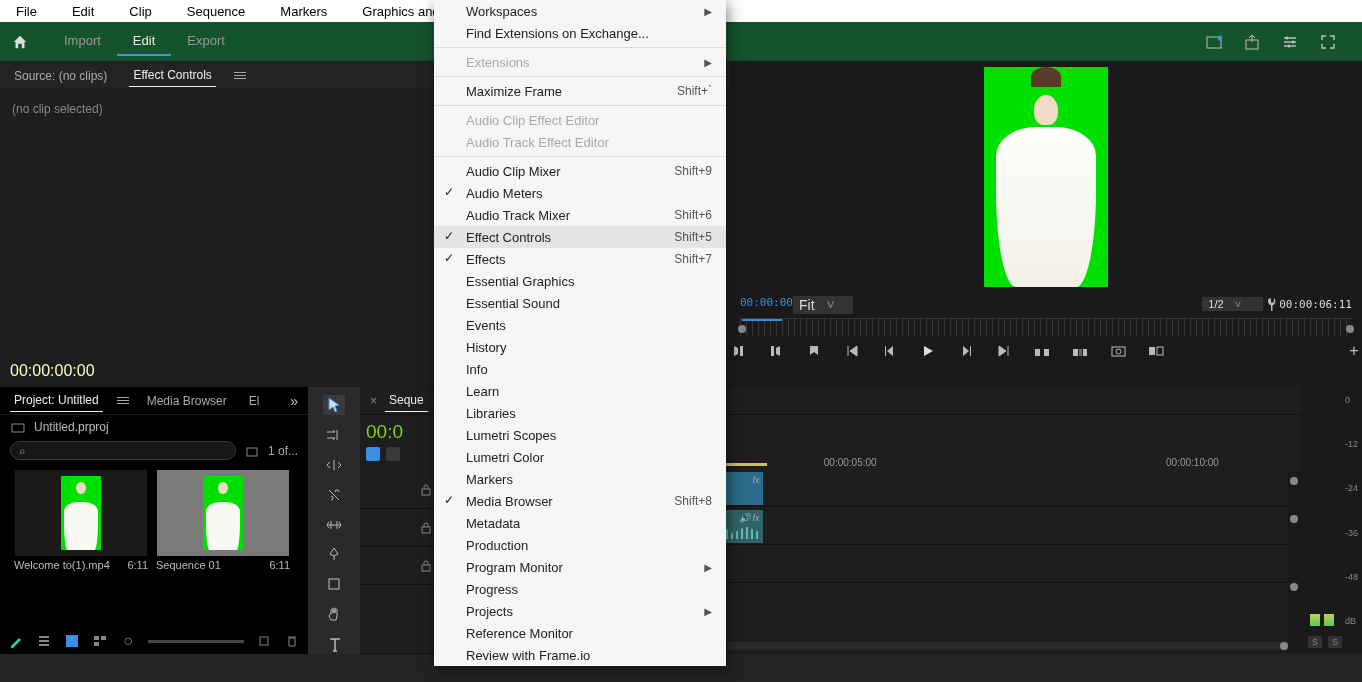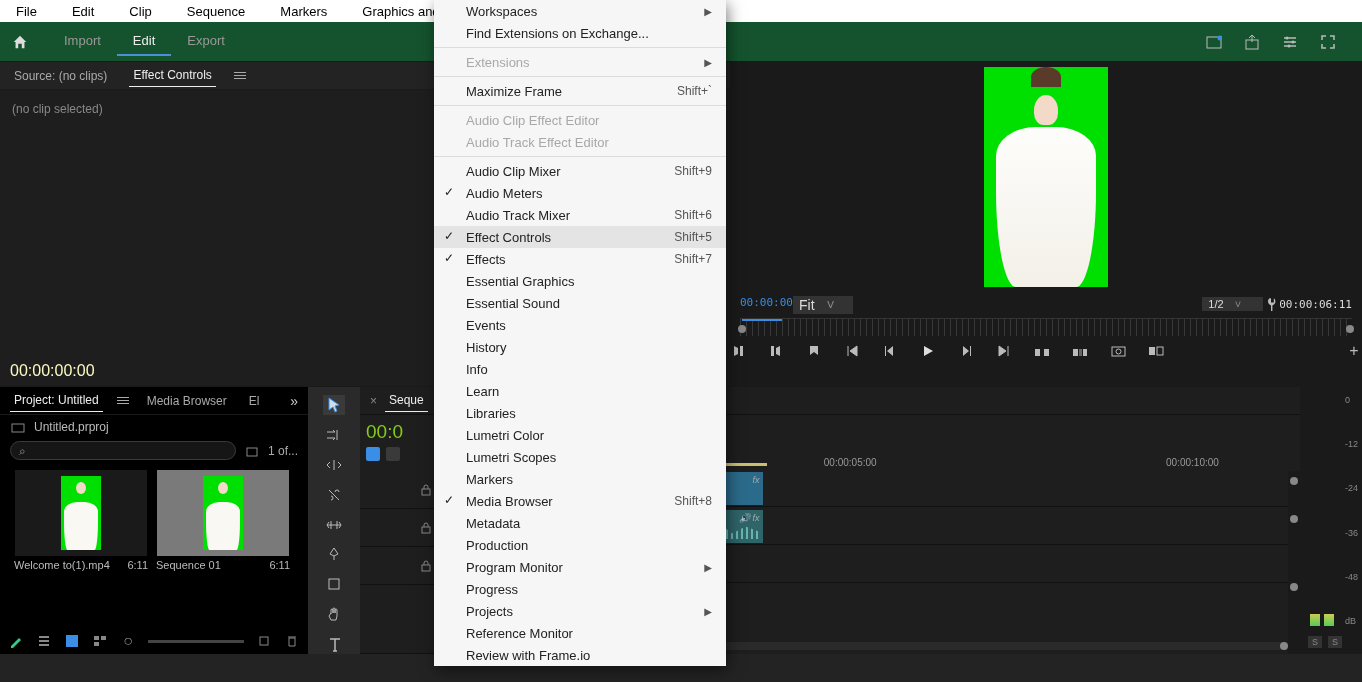--- a/index.html
+++ b/index.html
@@ -572,24 +572,24 @@
     <div class="dd-item">
       <span>Info</span>
     </div>
     <div class="dd-item">
       <span>Learn</span>
     </div>
     <div class="dd-item">
       <span>Libraries</span>
     </div>
     <div class="dd-item">
+      <span>Lumetri Scopes</span>
+    </div>
+    <div class="dd-item">
       <span>Lumetri Color</span>
-    </div>
-    <div class="dd-item">
-      <span>Lumetri Scopes</span>
     </div>
     <div class="dd-item">
       <span>Markers</span>
     </div>
     <div class="dd-item">
       <span class="dd-check">✓</span>
       <span>Media Browser</span>
       <span class="dd-short">Shift+8</span>
     </div>
     <div class="dd-item">

